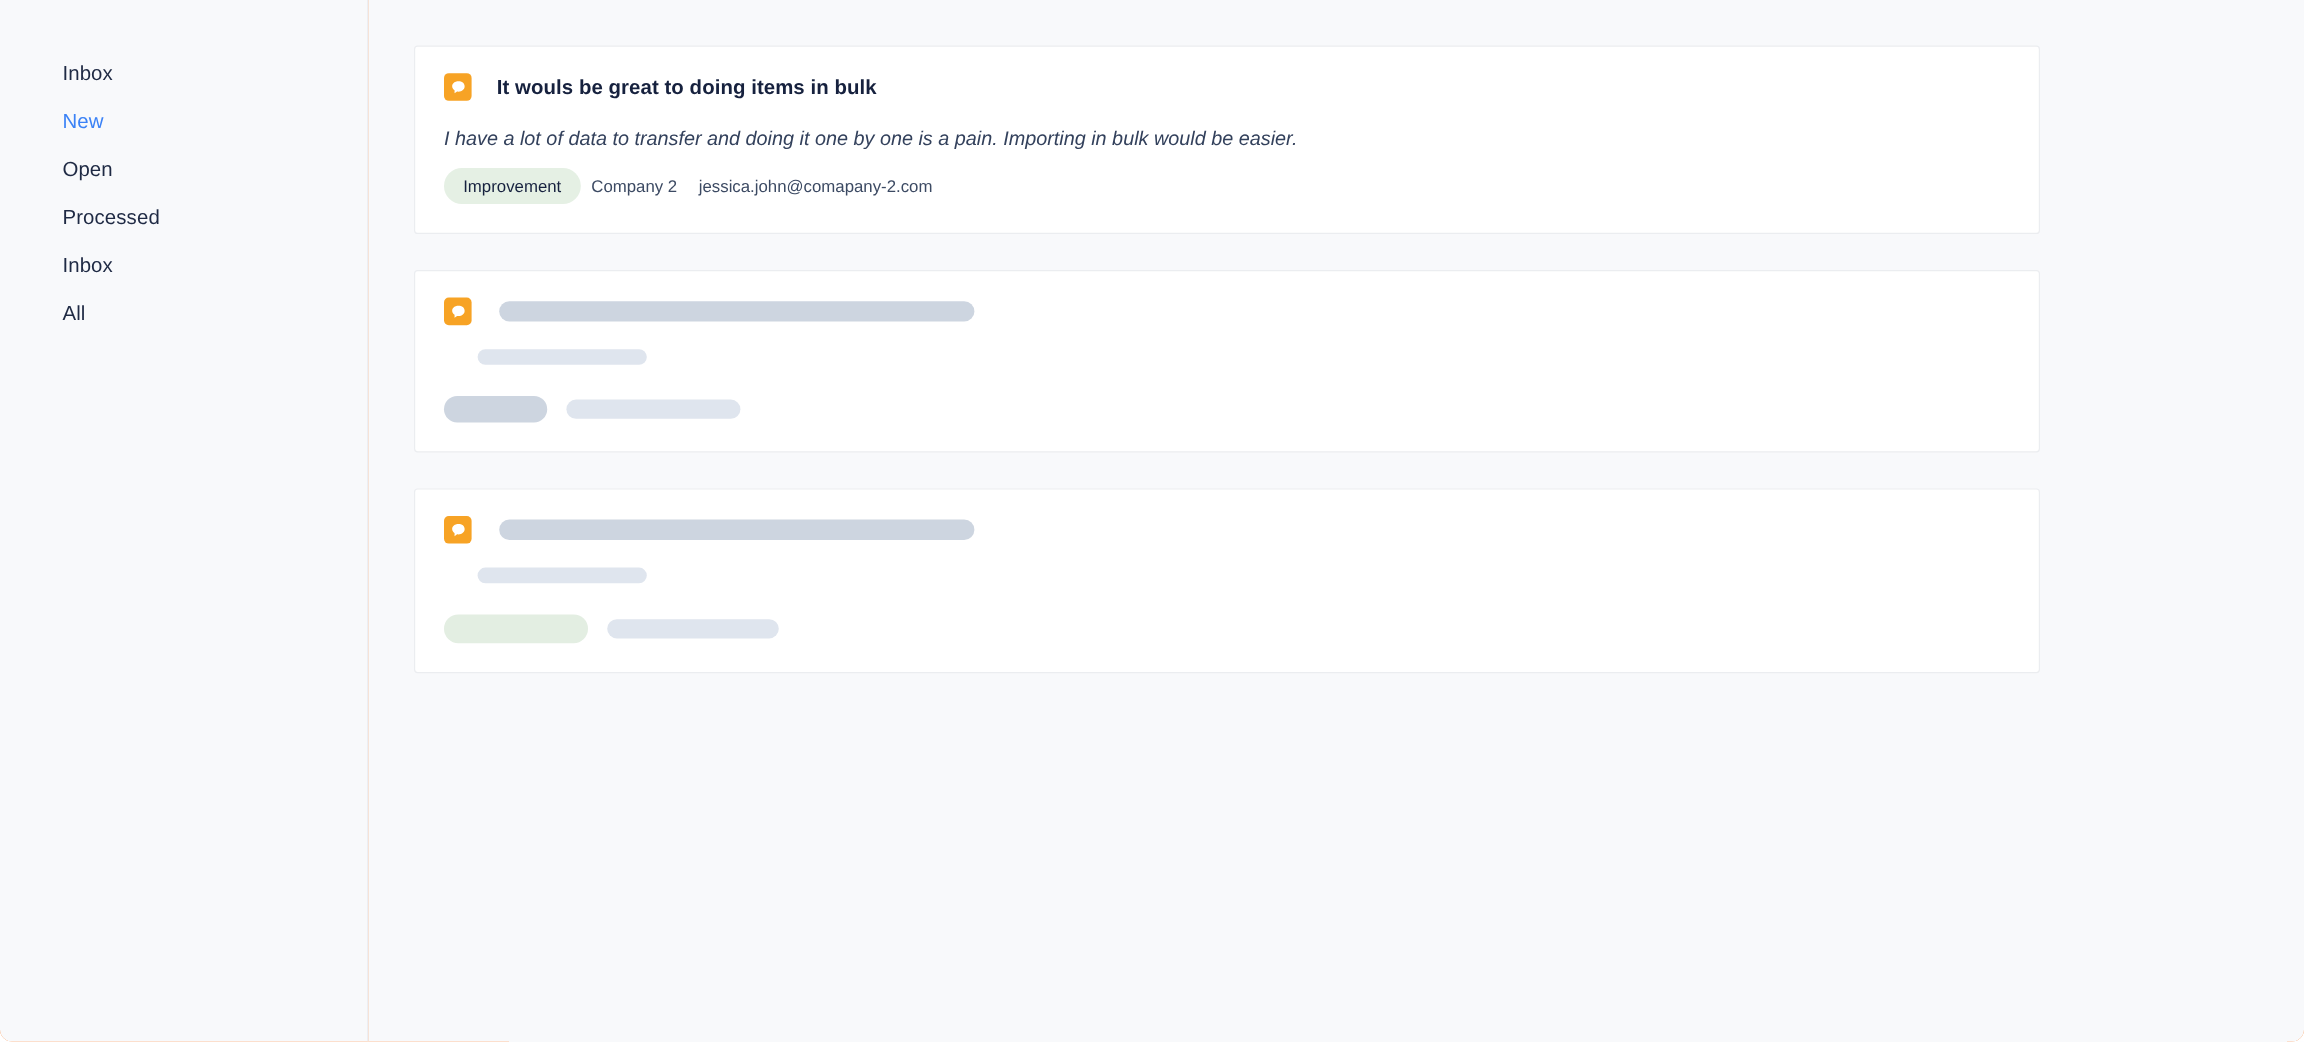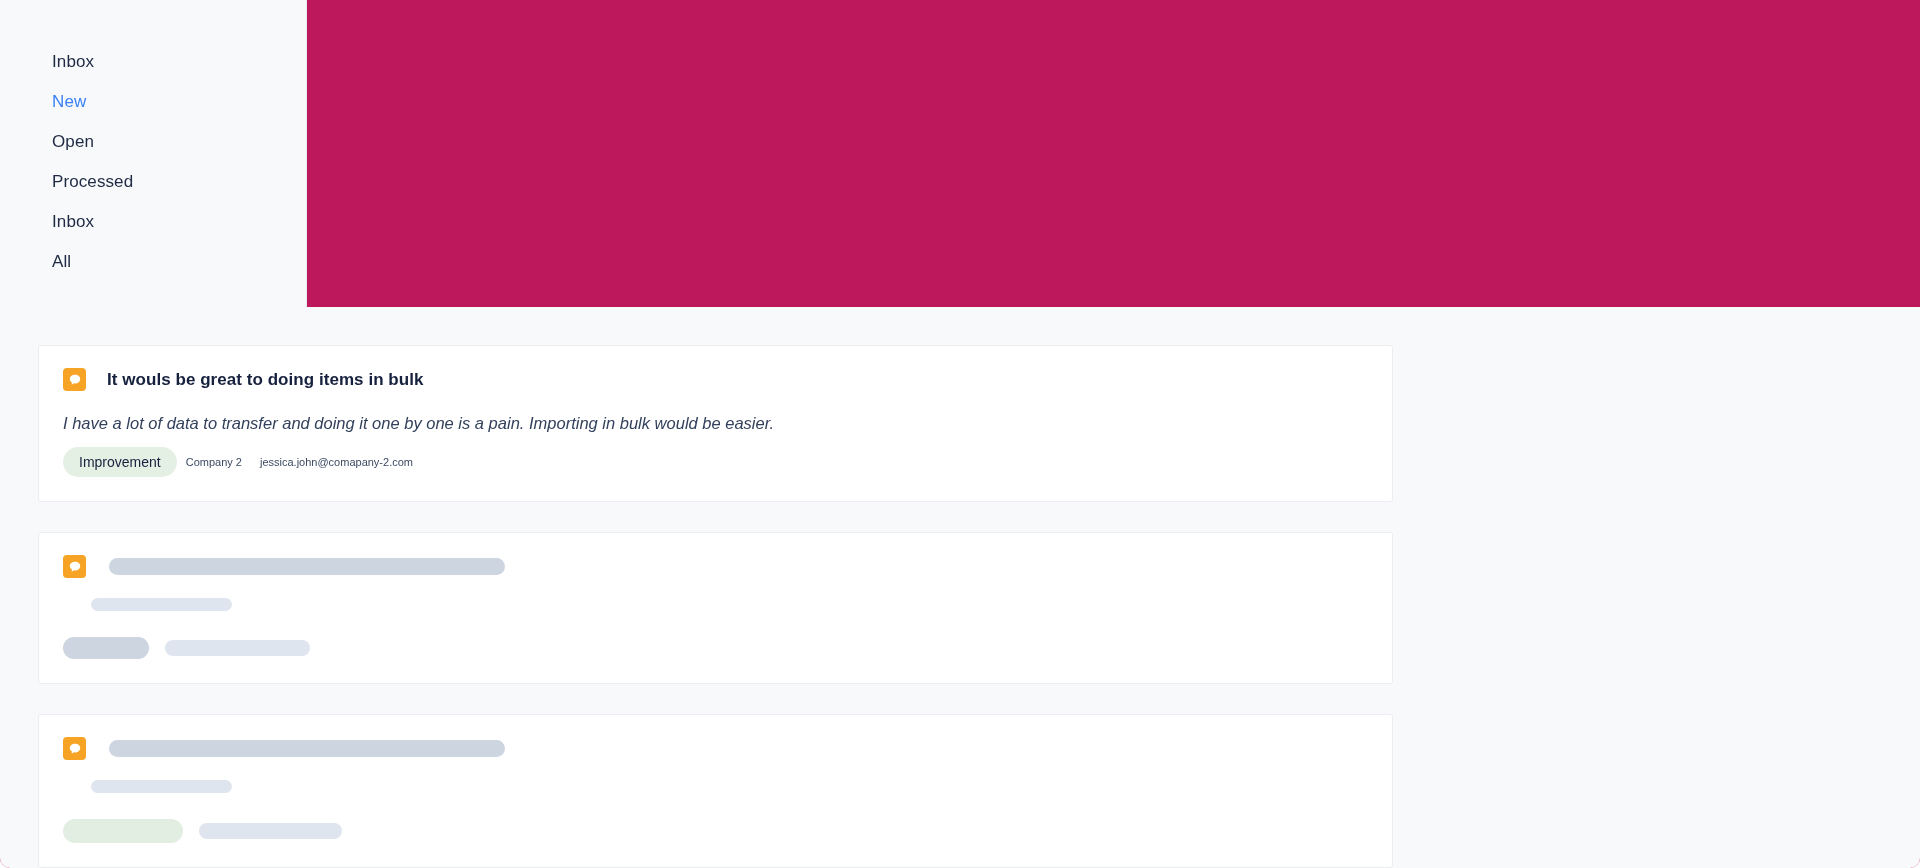--- a/index.html
+++ b/index.html
@@ -10,25 +10,24 @@
     background: #ffffff;
     font-family: "Liberation Sans", sans-serif;
     -webkit-font-smoothing: antialiased;
   }
 
   .app-frame {
     position: relative;
     width: 1920px;
     height: 868px;
     display: flex;
-    background: #be185d;
+    background: #f97316;
     border-bottom-left-radius: 10px;
     border-bottom-right-radius: 10px;
     overflow: hidden;
-    flex-direction: column;
   }
 
   
   .sidebar {
     width: 307px;
     min-width: 307px;
     height: 100%;
     background: #F8F9FB;
     border-right: 1px solid #E9ECF1;
     padding-top: 42px;
@@ -115,21 +114,21 @@
     color: #16213E;
     font-size: 14px;
     line-height: 18px;
     font-weight: 500;
     padding: 6px 16px;
     border-radius: 20px;
     white-space: nowrap;
   }
 
   .meta-text {
-    font-size: 11px;
+    font-size: 14px;
     line-height: 22px;
     color: #3C4A63;
     padding: 0 9px;
   }
 
   
   .sk-head {
     display: flex;
     align-items: center;
     gap: 23px;

